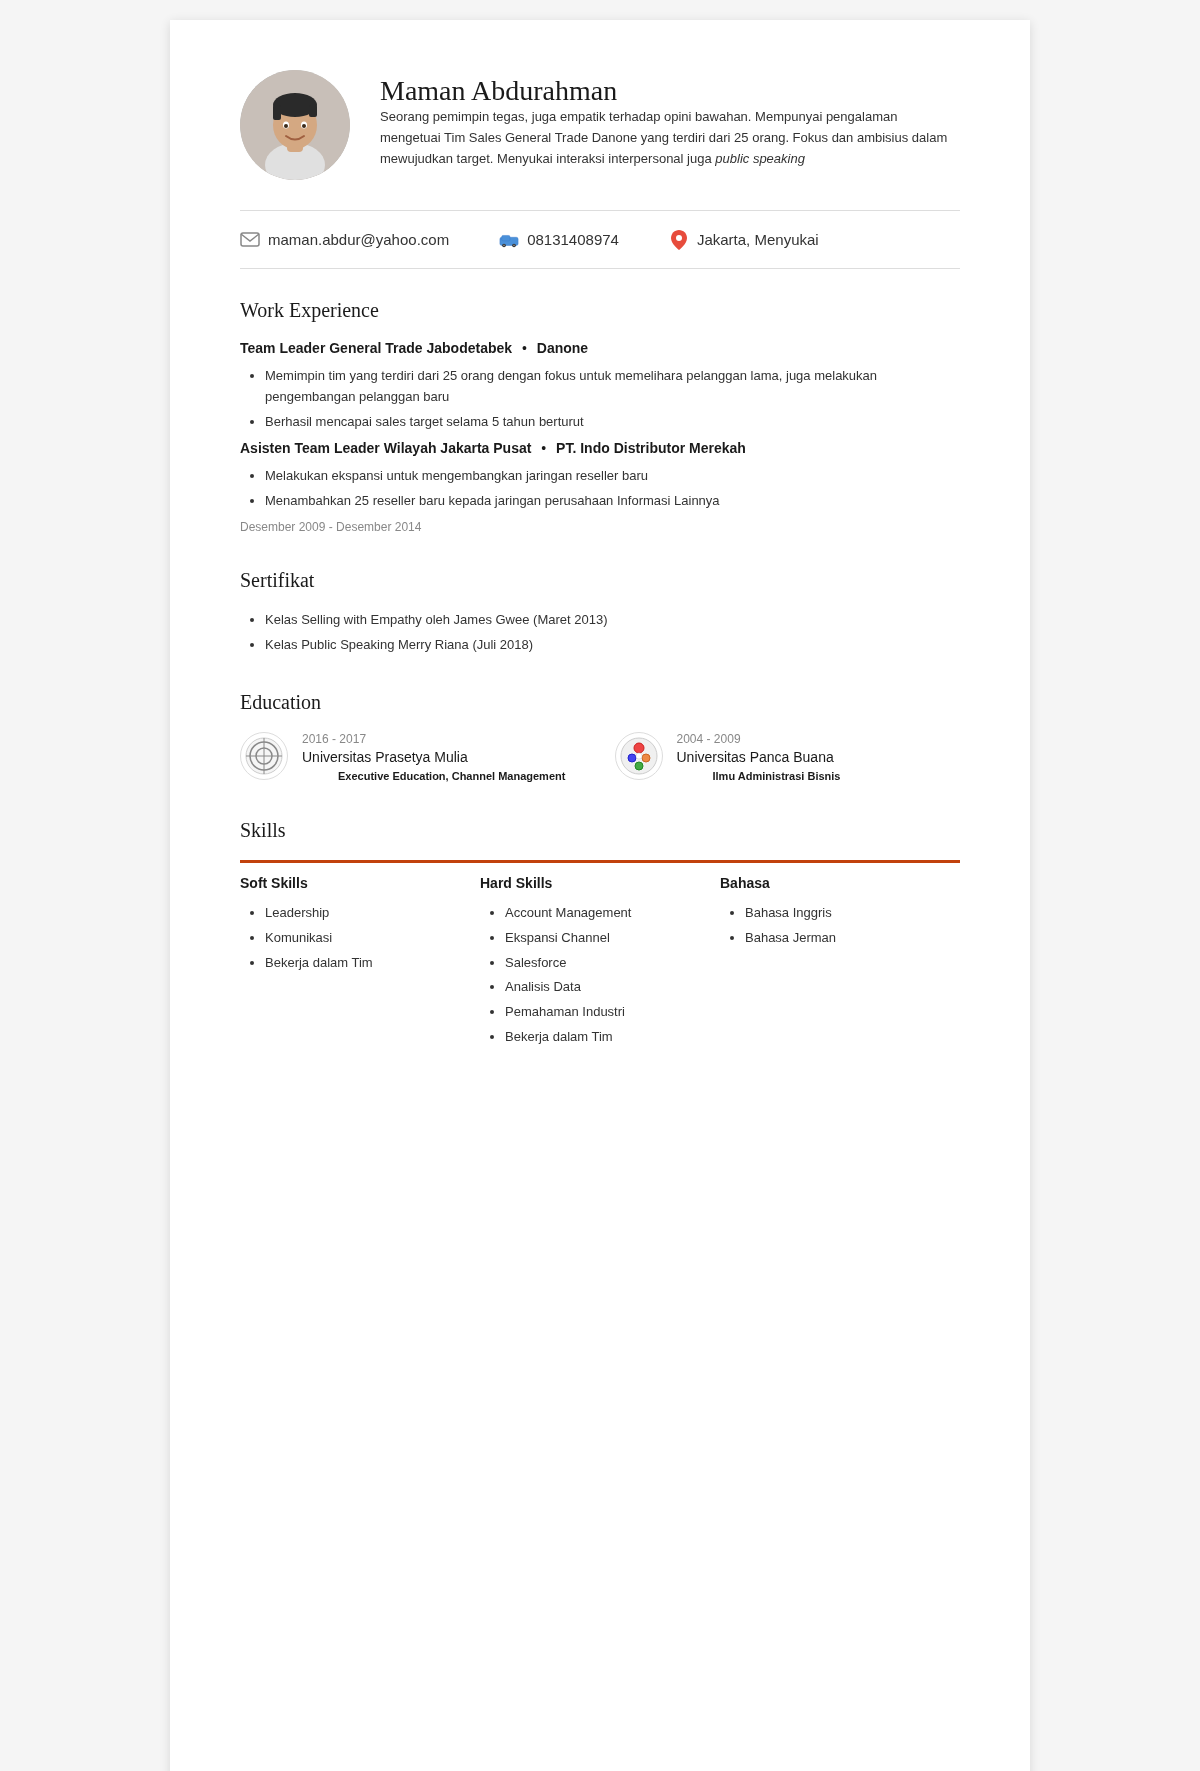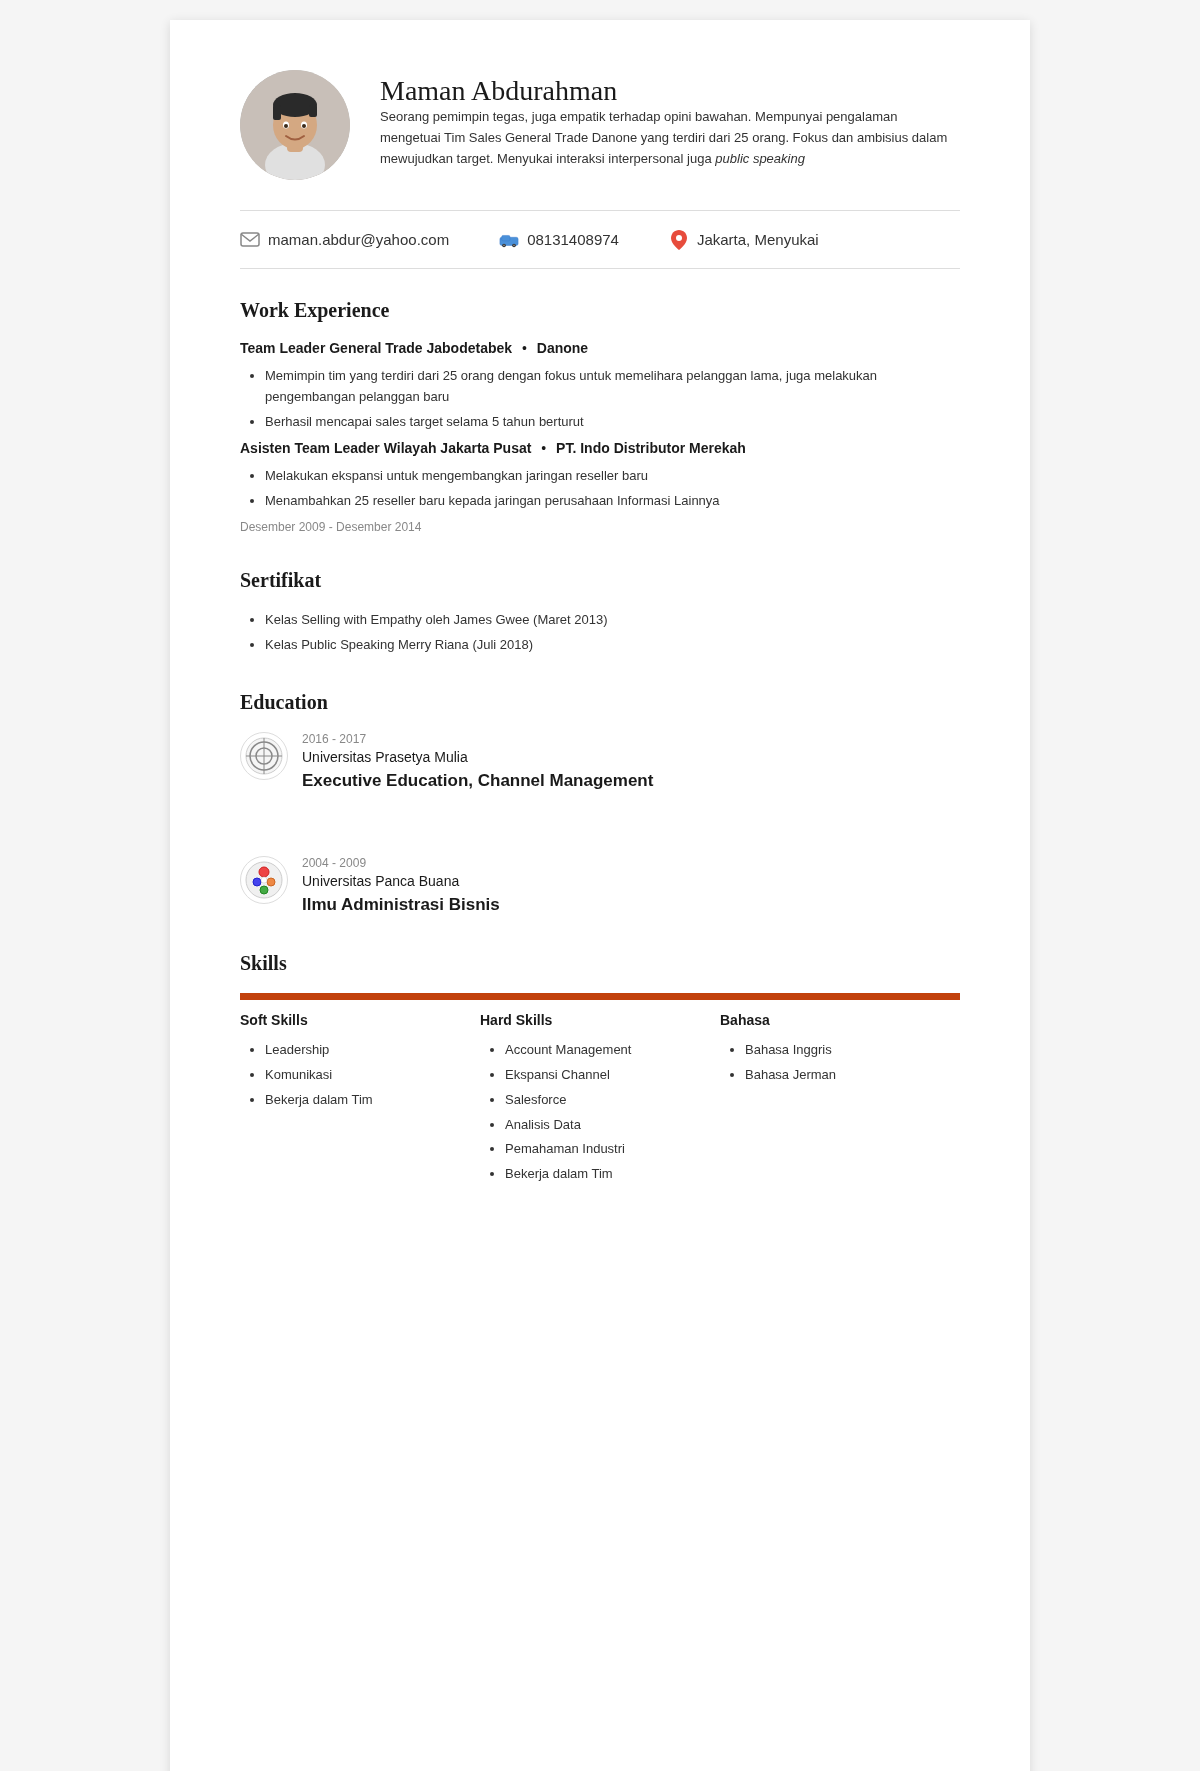--- a/index.html
+++ b/index.html
@@ -90,21 +90,21 @@
     .contact-icon {
       width: 20px;
       height: 16px;
       display: inline-flex;
       align-items: center;
       justify-content: center;
     }
     .section-title {
       font-family: 'Georgia', serif;
       font-size: 20px;
-      font-weight: bold;
+      font-weight: normal;
       color: #1a1a1a;
       margin-bottom: 18px;
     }
     .main-content {
       padding-top: 30px;
     }
     .section {
       margin-bottom: 35px;
     }
     .job-title-line {
@@ -136,22 +136,21 @@
     }
     .job-dates {
       font-family: Arial, sans-serif;
       font-size: 12px;
       color: #888;
       margin-top: 6px;
       margin-bottom: 20px;
     }
     .education-grid {
       display: flex;
-      gap: 64px;
-      flex-direction: column;
+      gap: 29px;
     }
     .education-item {
       display: flex;
       gap: 14px;
       flex: 1;
     }
     .edu-logo {
       width: 48px;
       height: 48px;
       flex-shrink: 0;
@@ -173,33 +172,34 @@
     }
     .edu-university {
       font-family: Arial, sans-serif;
       font-size: 14px;
       font-weight: normal;
       color: #1a1a1a;
       margin-bottom: 4px;
     }
     .edu-degree {
       font-family: Arial, sans-serif;
-      font-size: 17px;
+      font-size: 11px;
       font-weight: bold;
       color: #1a1a1a;
       line-height: 1.4;
+      margin-left: 36px;
     }
     .skills-grid {
       display: flex;
       gap: 0;
     }
     .skills-column {
       flex: 1;
       padding-right: 20px;
-      border-top: 7px solid #c2410c;
+      border-top: 3px solid #c2410c;
       padding-top: 12px;
     }
     .skills-column-title {
       font-family: Arial, sans-serif;
       font-size: 14px;
       font-weight: bold;
       color: #1a1a1a;
       margin-bottom: 12px;
     }
   </style>

